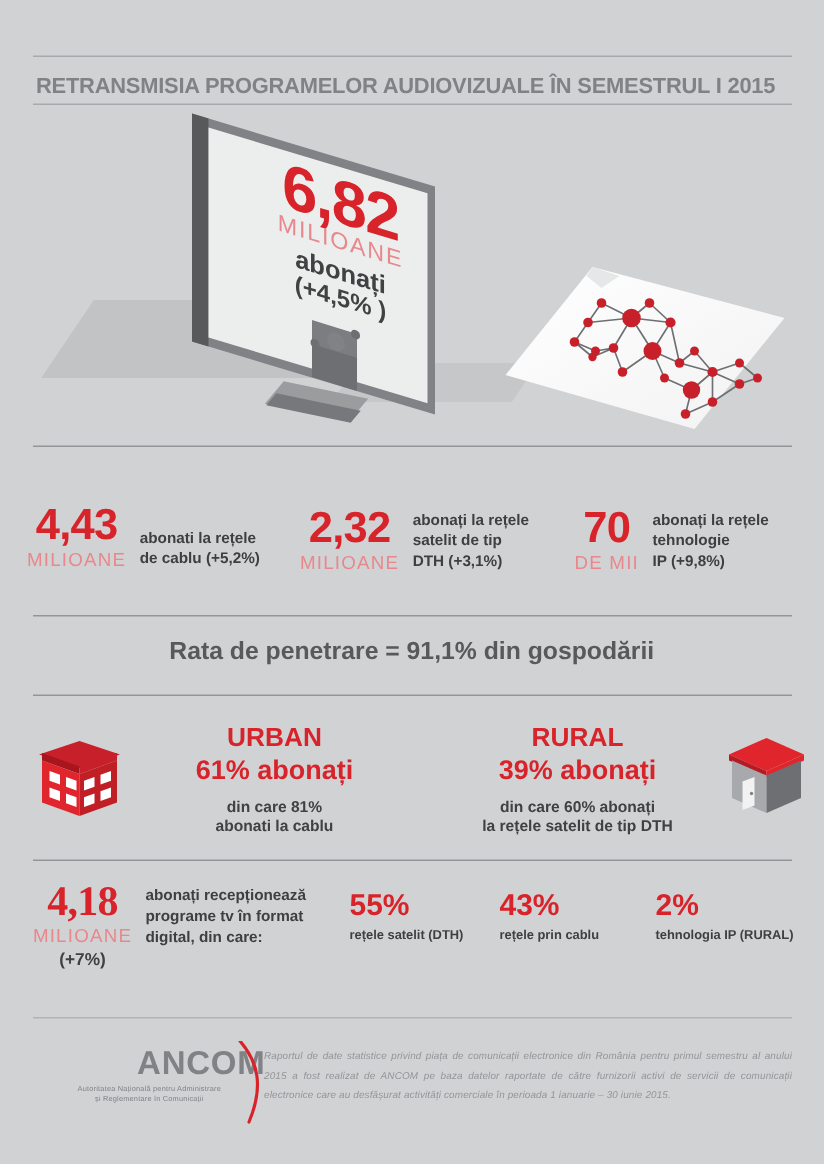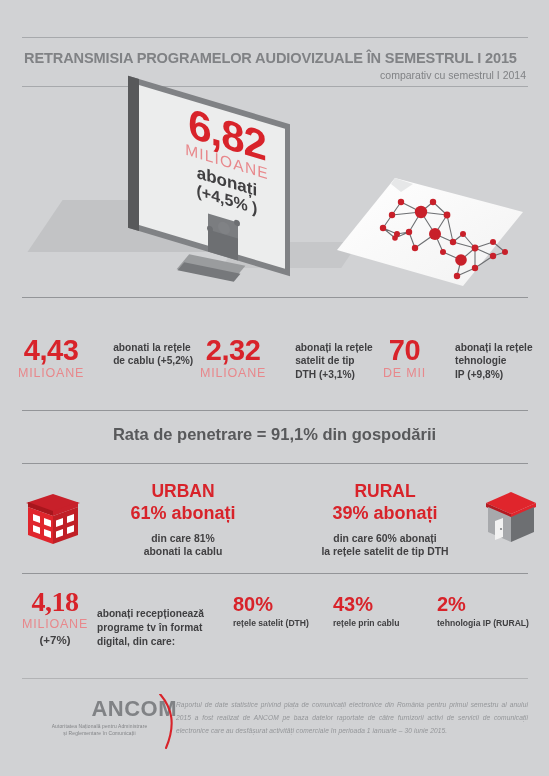--- a/index.html
+++ b/index.html
@@ -99,21 +99,21 @@
     position:absolute; left:335px; top:80px; width:190px; height:120px;
   }
 
   
   .divider {
     position:absolute; left:22px; width:506px; height:1px; background:#939598;
   }
 
   
   .stats { position:absolute; left:0; top:330px; width:549px; height:72px; }
-  .stat { position:absolute; display:flex; align-items:flex-start;gap:20px; }
+  .stat { position:absolute; display:flex; align-items:flex-end; }
   .stat .num-col { text-align:center; line-height:1; }
   .stat .num {
     font-size:29px; font-weight:bold; color:#d8232a; letter-spacing:-0.5px;
   }
   .stat .unit {
     font-size:12.5px; color:#e8888c; letter-spacing:0.8px; margin-top:2px;
   }
   .stat .desc {
     font-size:10.2px; font-weight:bold; color:#3f3f41; line-height:1.32;
     margin-left:9px; margin-top:5px;
@@ -138,21 +138,21 @@
   #rural-block { left:285px; top:4px; width:200px; }
 
   
   .digital { position:absolute; left:0; top:588px; width:549px; height:76px; }
   .dig-num-col { position:absolute; left:16px; top:0; width:78px; text-align:center; line-height:1; }
   .dig-num { font-size:28px; font-weight:bold; color:#d8232a; letter-spacing:-0.5px;font-family:Liberation Serif, serif; }
   .dig-unit { font-size:12.5px; color:#e8888c; letter-spacing:0.8px; margin-top:2px; }
   .dig-plus { font-size:11.5px; font-weight:bold; color:#414042; margin-top:4px; }
   .dig-desc {
     position:absolute; left:97px; top:3px; width:130px;
-    font-size:10.2px; font-weight:bold; color:#3f3f41; line-height:1.35;margin-top:16px;
+    font-size:10.2px; font-weight:bold; color:#3f3f41; line-height:1.35;
   }
   .dig-item { position:absolute; top:5px; text-align:left; line-height:1.1; }
   .dig-item .pc {
     font-size:20px; font-weight:bold; color:#d8232a;
   }
   .dig-item .lbl {
     font-size:8.6px; font-weight:bold; color:#3f3f41; margin-top:4px;
   }
   #dig-sat   { left:233px; }
   #dig-cable { left:333px; }
@@ -177,21 +177,20 @@
   }
 </style>
 </head>
 <body>
 
 <div class="page">
 
   <div class="header">
     <div class="rule top"></div>
     <div class="title">RETRANSMISIA PROGRAMELOR AUDIOVIZUALE ÎN SEMESTRUL I 2015</div>
-    <div class="subtitle">comparativ cu semestrul I 2014</div>
     <div class="rule"></div>
   </div>
 
   <div class="hero">
 
     <div class="tv-shadow"></div>
     <div class="tv-shadow2"></div>
 
     <div class="tv">
       <div class="tv-bezel"></div>
@@ -350,21 +349,21 @@
     <div class="dig-num-col">
       <div class="dig-num">4,18</div>
       <div class="dig-unit">MILIOANE</div>
       <div class="dig-plus">(+7%)</div>
     </div>
     <div class="dig-desc" style="white-space:pre-line;">abonați recepționează
 programe tv în format
 digital, din care:</div>
 
     <div class="dig-item" id="dig-sat">
-      <div class="pc">80%</div>
+      <div class="pc">55%</div>
       <div class="lbl">rețele satelit (DTH)</div>
     </div>
     <div class="dig-item" id="dig-cable">
       <div class="pc">43%</div>
       <div class="lbl">rețele prin cablu</div>
     </div>
     <div class="dig-item" id="dig-ip">
       <div class="pc">2%</div>
       <div class="lbl">tehnologia IP (RURAL)</div>
     </div>

